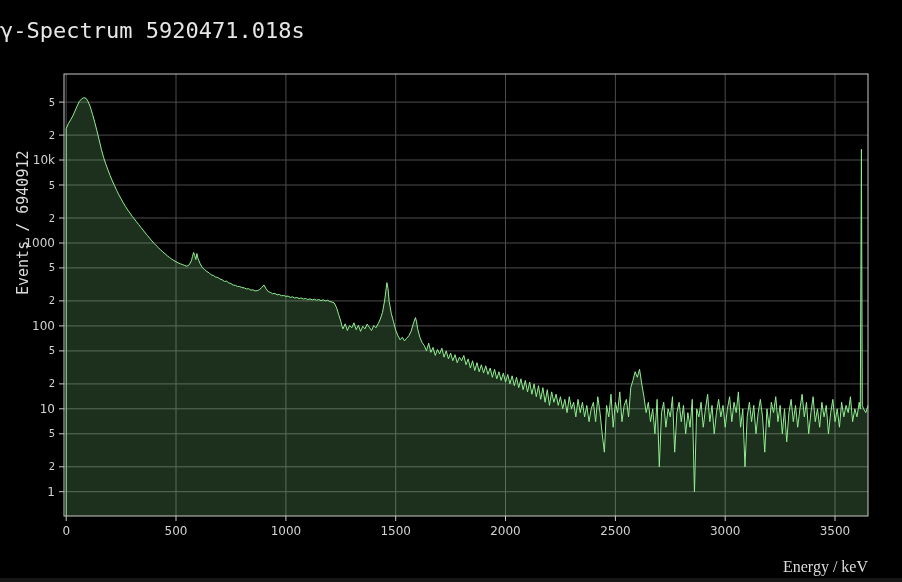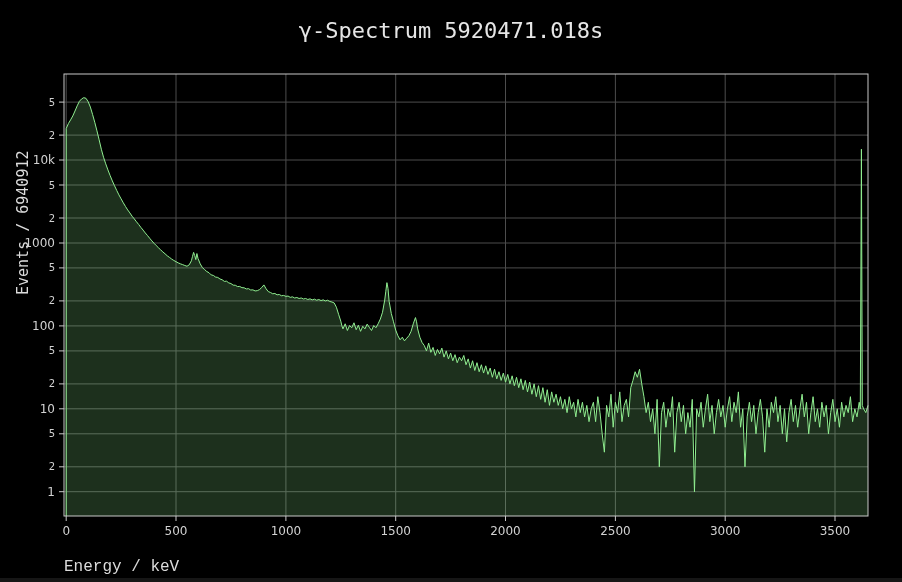--- a/index.html
+++ b/index.html
@@ -5,29 +5,29 @@
   html, body {
     margin: 0; padding: 0;
     width: 902px; height: 582px;
     background: #000000;
     overflow: hidden;
     font-family: "DejaVu Sans", "Liberation Sans", sans-serif;
   }
   .stage { position: relative; width: 902px; height: 582px; background:#000; }
   .chart-title {
     position: absolute; top: 18px; left: 0; width: 902px;
-    text-align: center;
+    text-align: left;
     font-family: "DejaVu Sans Mono", "Liberation Mono", monospace;
     font-size: 22px; color: #e6e6e6; letter-spacing: 0px;
     white-space: pre;
   }
   .x-axis-title {
     position: absolute; top: 558px; left: 64px; width: 804px;
-    text-align: left;
-    font-family: Liberation Mono, monospace;
+    text-align: right;
+    font-family: Liberation Serif, serif;
     font-size: 16px; color: #dcdcdc;
   }
   .y-axis-title {
     position: absolute; top: 295px; left: 14px; width: 0; height: 0;
     font-family: "DejaVu Sans Mono", "Liberation Mono", monospace;
     font-size: 15px; color: #dcdcdc;
     white-space: nowrap;
     transform: rotate(-90deg) translate(-50%, -50%);
     transform-origin: 0 0;
   }

